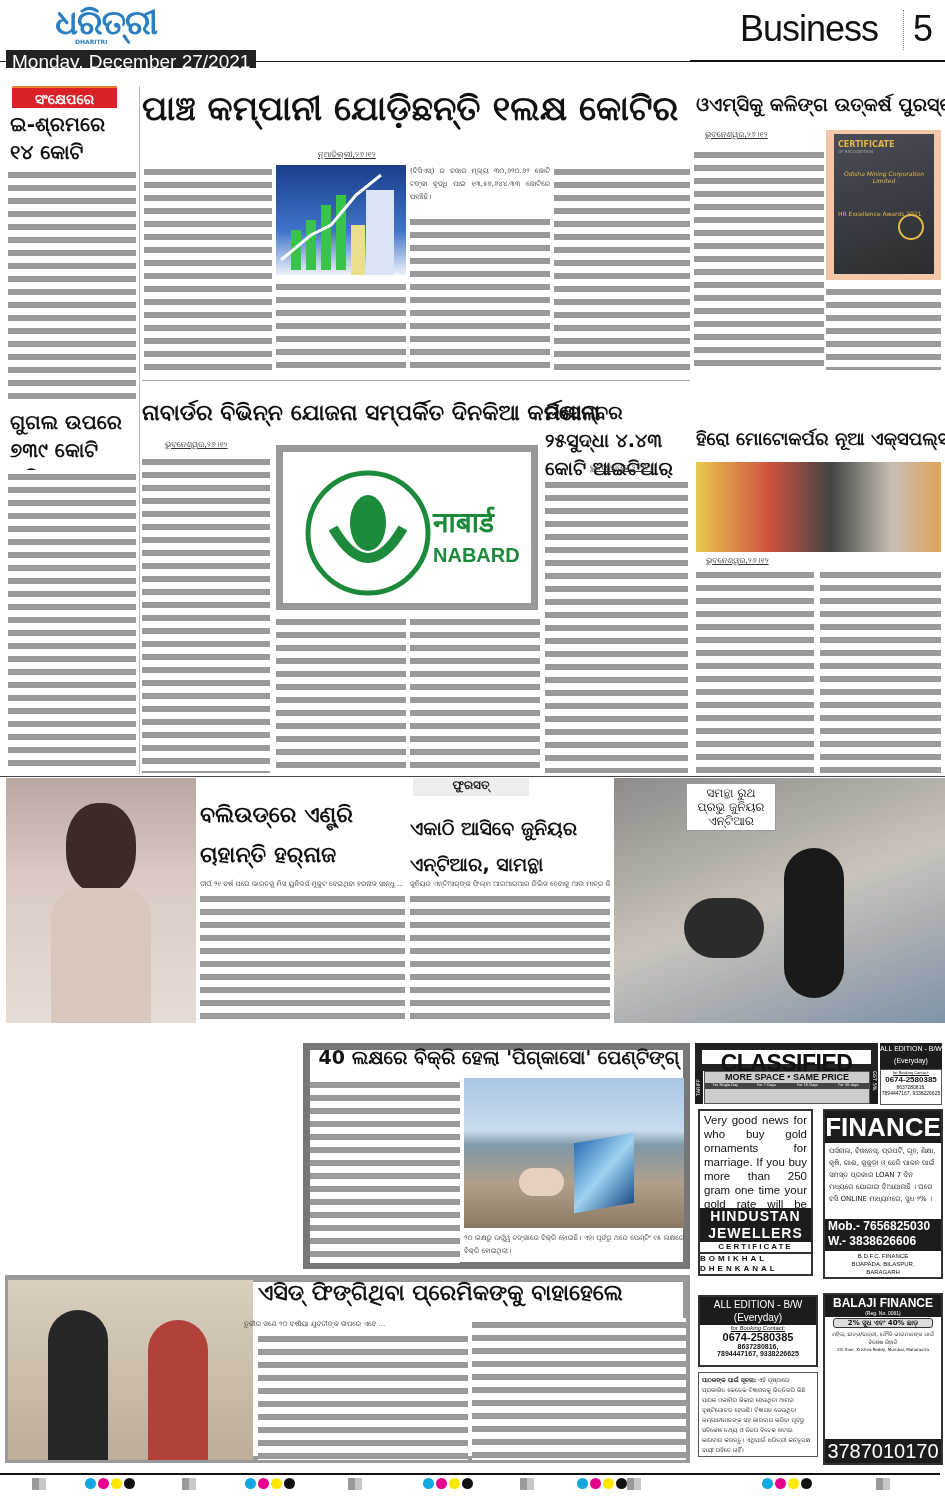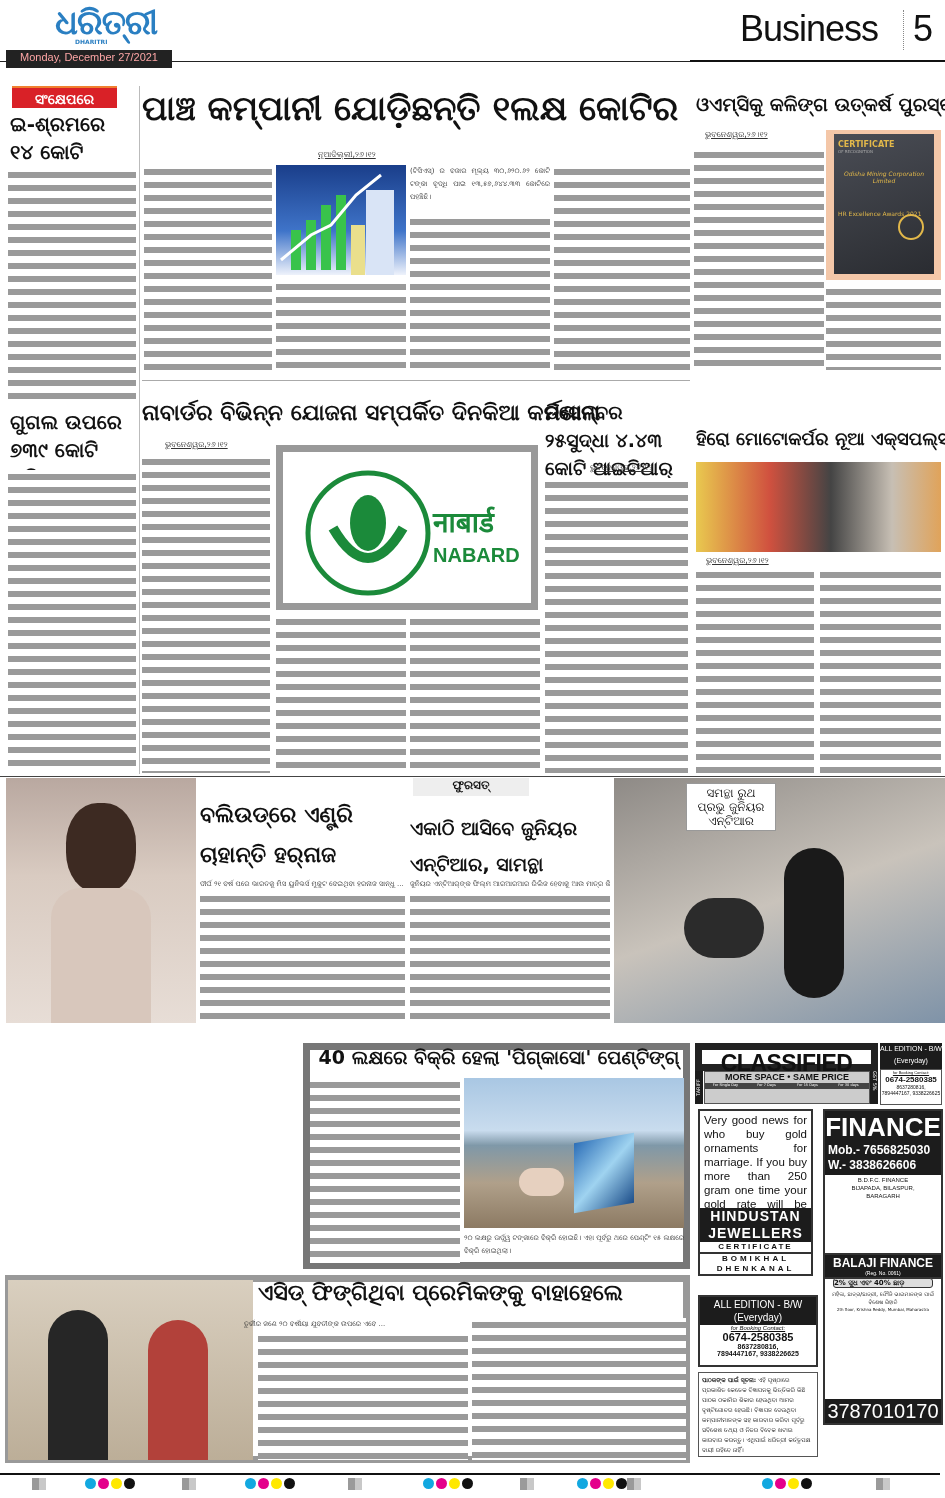--- a/index.html
+++ b/index.html
@@ -1,20 +1,20 @@
 <!DOCTYPE html>
 <html><head>
 <meta charset="utf-8">
 <style>
 *{box-sizing:border-box;margin:0;padding:0}
 body{width:945px;height:1498px;background:#fff;font-family:"DejaVu Sans",sans-serif;color:#111;position:relative;overflow:hidden}
 .abs{position:absolute}
 .masthead-logo{left:55px;top:2px;font-size:34px;font-weight:bold;color:#2a7fc2;letter-spacing:-1px}
 .masthead-sub{left:75px;top:38px;font-size:6px;font-weight:bold;color:#2a7fc2}
-.dateline{left:6px;top:50px;background:#222;color:#fca5a5;font-size:11px;font-family:"Liberation Sans",sans-serif;padding:1px 14px;height:18px}
+.dateline{left:6px;top:50px;background:#222;color:#ffffff;font-size:19px;font-family:"Liberation Sans",sans-serif;padding:1px 6px;height:18px}
 .topline{left:0;top:61px;width:945px;height:1px;background:#222}
 .section-name{left:740px;top:8px;font-size:36px;font-family:"Liberation Sans",sans-serif;font-weight:normal;letter-spacing:-1px}
 .section-sep{left:903px;top:10px;height:40px;border-left:1px dotted #888}
 .page-no{left:913px;top:8px;font-size:36px;font-family:"Liberation Sans",sans-serif}
 .sectline{left:690px;top:60px;width:255px;height:2px;background:#111}
 .brief-tag{left:12px;top:86px;width:105px;height:22px;background:#d92127;color:#fff;font-size:14px;font-weight:bold;text-align:center;line-height:22px;border-top:2px solid #f08030}
 .h-brief{font-weight:bold;font-size:20px;line-height:28px}
 .body-txt{font-size:7px;line-height:13px;color:#333;text-align:justify}
 .col{position:absolute;overflow:hidden}
 .col .lines{height:100%;background:repeating-linear-gradient(#fff 0 4px,#9a9a9a 4px 10px,#fff 10px 13px)}
@@ -208,27 +208,28 @@
   <div style="font-size:5px">7894447167, 9338226625</div>
 </div>
 
 <div class="box" style="left:698px;top:1109px;width:115px;height:145px;border:2px solid #333">
   <div style="font-family:'Liberation Sans',sans-serif;font-size:11.5px;line-height:14px;padding:2px 4px;text-align:justify;height:97px;overflow:hidden">Very good news for who buy gold ornaments for marriage. If you buy more than 250 gram one time your gold rate will be Rs.42000/- for 10 gram, only for 7 days. Please come in time.</div>
   <div class="ad-dark" style="font-family:'Liberation Sans',sans-serif;font-weight:bold;font-size:14px;line-height:17px;text-align:center;letter-spacing:1px;height:34px">HINDUSTAN JEWELLERS</div>
   <div style="font-family:'Liberation Sans',sans-serif;font-weight:bold;font-size:8px;line-height:10px;text-align:center;letter-spacing:2px">
     <div>CERTIFICATE</div>
   </div>
 </div>
-<div class="abs" style="left:698px;top:1254px;width:115px;font-family:'Liberation Sans',sans-serif;font-weight:bold;font-size:8px;line-height:10px;text-align:center;letter-spacing:3px;border:2px solid #333;border-top:none">
+<div class="abs" style="left:698px;top:1254px;width:115px;font-family:'Liberation Sans',sans-serif;font-weight:bold;font-size:8px;line-height:10px;text-align:left;letter-spacing:3px;border:2px solid #333;border-top:none">
   <div>BOMIKHAL</div>
   <div>DHENKANAL</div>
 </div>
 
 <div class="box" style="left:823px;top:1109px;width:120px;height:170px;border:2px solid #333">
   <div class="ad-dark" style="font-family:'Liberation Sans',sans-serif;font-weight:bold;font-size:26px;text-align:center;line-height:32px">FINANCE</div>
+  <div style="font-size:7px;line-height:12px;padding:2px 4px;height:76px;overflow:hidden">ପର୍ସନାଲ, ବିଜନେସ୍‌, ପ୍ରପର୍ଟି, ଗୃହ, ଶିକ୍ଷା, କୃଷି, ଗାଈ, କୁକୁଡ଼ା ଓ ଛେଳି ପାଳନ ପାଇଁ ସମସ୍ତ ପ୍ରକାର LOAN 7 ଦିନ ମଧ୍ୟରେ ଯୋଗାଇ ଦିଆଯାଉଛି । ଘରେ ବସି ONLINE ମାଧ୍ୟମରେ, ସୁଧ ୨% ।</div>
   <div class="ad-dark" style="font-family:'Liberation Sans',sans-serif;font-weight:bold;font-size:12px;line-height:15px;padding-left:3px;height:32px">
     <div>Mob.- 7656825030</div>
     <div>W.- 3838626606</div>
   </div>
   <div style="font-family:'Liberation Sans',sans-serif;font-size:6px;text-align:center;line-height:8px;padding-top:1px">
     <div>B.D.F.C. FINANCE</div>
     <div>BIJAPADA, BILASPUR,</div>
     <div>BARAGARH</div>
   </div>
 </div>
@@ -244,26 +245,26 @@
     <div style="font-size:7px;font-weight:bold">8637280816,</div>
     <div style="font-size:7px;font-weight:bold">7894447167, 9338226625</div>
   </div>
 </div>
 
 <div class="box" style="left:698px;top:1372px;width:120px;height:85px;border:1px solid #555;padding:2px 3px;font-size:6px;line-height:10px;overflow:hidden">
   <span style="font-weight:bold">ପାଠକଙ୍କ ପାଇଁ ସୂଚନା:</span>
   <span>ଏହି ପୃଷ୍ଠାରେ ପ୍ରକାଶିତ କେତେକ ବିଜ୍ଞାପନକୁ ଭିତ୍ତିକରି କିଛି ପାଠକ ଠକାମିର ଶିକାର ହେଉଥିବା ଆମର ଦୃଷ୍ଟିଗୋଚର ହେଉଛି। ବିଜ୍ଞାପନ ଦେଉଥିବା କମ୍ପାନୀମାନଙ୍କ ସହ କାରବାର କରିବା ପୂର୍ବରୁ ସବିଶେଷ ତଥ୍ୟ ଓ ନିଜର ବିବେକ ଖଟାଇ କାରବାର କରନ୍ତୁ। ଏଥିପାଇଁ ଧରିତ୍ରୀ କର୍ତ୍ତୃପକ୍ଷ ଦାୟୀ ରହିବେ ନାହିଁ।</span>
 </div>
 
-<div class="box" style="left:823px;top:1253px;width:120px;height:172px;border:2px solid #333">
+<div class="box" style="left:823px;top:1293px;width:120px;height:172px;border:2px solid #333">
   <div class="ad-dark" style="font-family:'Liberation Sans',sans-serif;text-align:center;padding:1px 0">
     <div style="font-weight:bold;font-size:12px">BALAJI FINANCE</div>
     <div style="font-size:5px">(Reg. No. 0061)</div>
   </div>
-  <div style="margin:1px 8px;border:1px solid #333;border-radius:3px;background:#ddd;font-size:7px;font-weight:bold;">2% ସୁଧ ଏବଂ 40% ଛାଡ଼</div>
+  <div style="margin:1px 8px;border:1px solid #333;border-radius:3px;background:#ddd;font-size:7px;font-weight:bold;text-align:center">2% ସୁଧ ଏବଂ 40% ଛାଡ଼</div>
   <div style="font-size:5.5px;text-align:center;line-height:8px;padding:1px 3px">ମହିଳା, ଛାତ୍ର/ଛାତ୍ରୀ, ଫୌଜି ଭାଇମାନଙ୍କ ପାଇଁ ବିଶେଷ ରିହାତି</div>
   <div style="font-size:4px;text-align:center">2th floor, Krishna Reddy, Mumbai, Maharastra</div>
   <div class="ad-dark" style="position:absolute;left:0;bottom:0;width:100%;font-family:'Liberation Sans',sans-serif;font-size:20px;text-align:center;line-height:24px">3787010170</div>
 </div>
 
 <div class="abs" style="left:0;top:1473px;width:940px;height:2px;background:#111"></div>
 <div class="greysq" style="left:32px"></div>
 <div class="cmyk" style="left:85px">
     <span style="background:#12a8e0"></span>
     <span style="background:#e4008b"></span>

